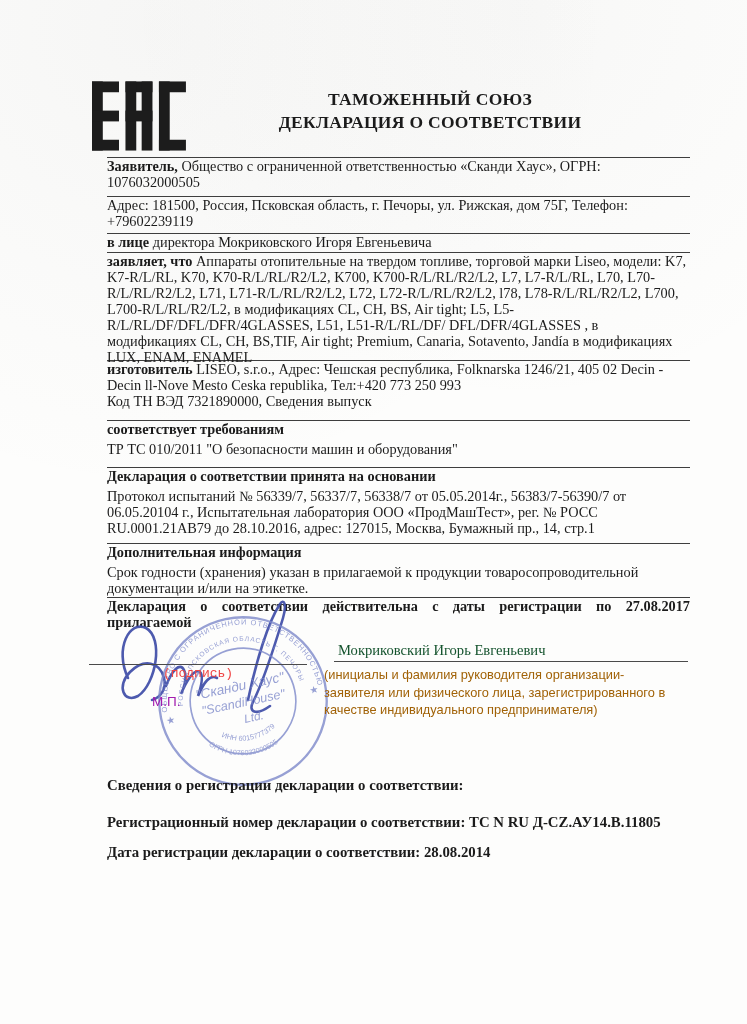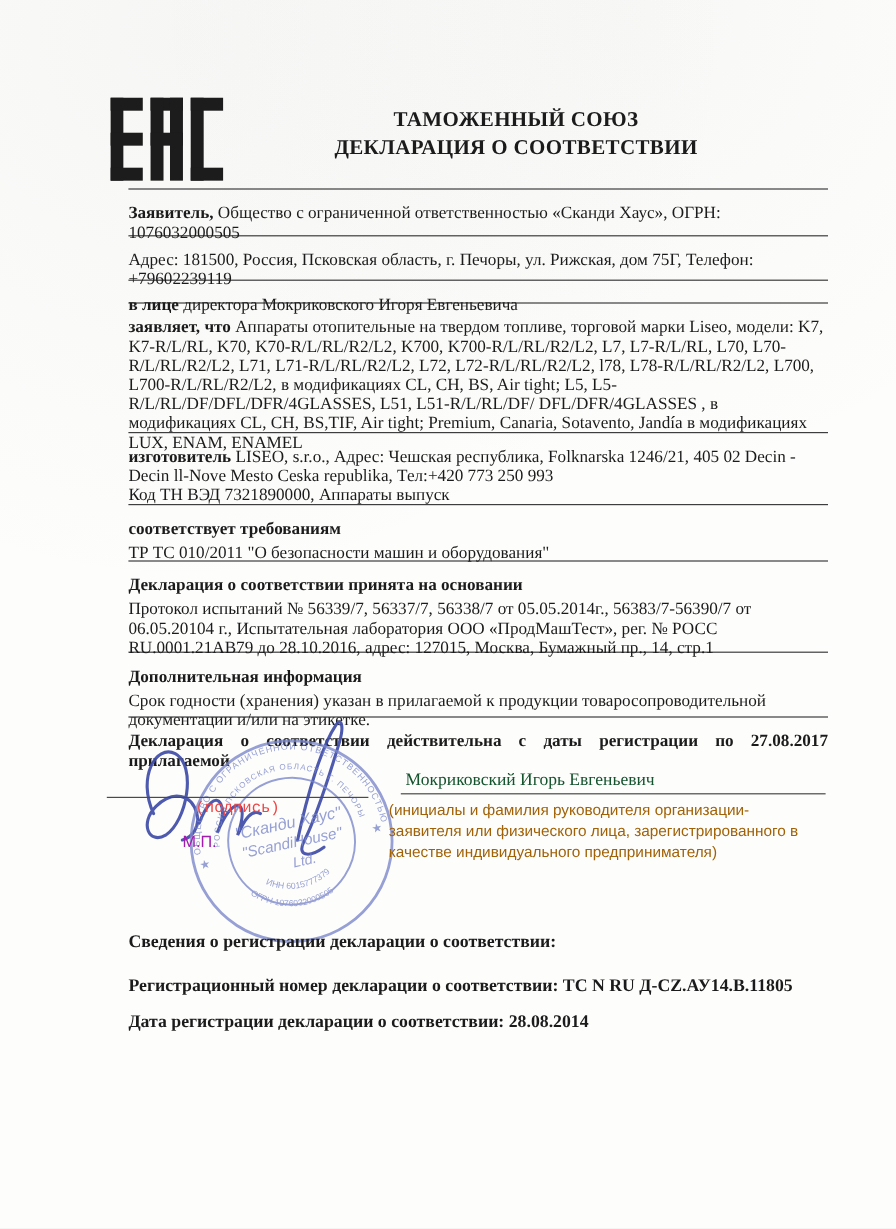--- a/index.html
+++ b/index.html
@@ -11,21 +11,21 @@
   
   .eac-logo{position:absolute;left:92px;top:76px;}
   .titles{
     position:absolute;left:228px;top:88px;width:404px;text-align:center;
     font-weight:bold;font-size:17.5px;line-height:23px;letter-spacing:.3px;
   }
   
   .col{position:absolute;left:107px;top:157px;width:583px;}
   .sec{
     border-top:1.5px solid #3e3e3e;box-sizing:border-box;
-    font-size:14.3px;line-height:16px;padding-top:12px;overflow:visible;
+    font-size:14.3px;line-height:16px;padding-top:0;overflow:visible;
   }
   .sec b{font-weight:bold;}
   .h39{height:39px}.h37{height:37px}.h19{height:19px}.h108{height:108px}
   .h60{height:60px}.h47{height:47px}.h76{height:76px}.h54{height:54px}.h42{height:42px}
   .gap6{display:block;height:4px}
   .just{display:block;font-weight:bold;text-align:justify;text-align-last:justify;}
   .boldline{font-weight:bold;}
   
   .sign-line{position:absolute;left:89px;top:664px;width:218px;border-top:1.3px solid #4a4a4a;}
   .sign-caption{position:absolute;left:128px;top:666px;width:140px;text-align:center;
@@ -93,21 +93,21 @@
       <b>в лице</b>
       <span>директора  Мокриковского Игоря Евгеньевича</span>
     </div>
     <div class="sec h108">
       <b>заявляет, что</b>
       <span>Аппараты отопительные на твердом топливе, торговой марки Liseo, модели: K7, K7-R/L/RL, K70, K70-R/L/RL/R2/L2, K700, K700-R/L/RL/R2/L2,  L7, L7-R/L/RL, L70, L70-R/L/RL/R2/L2, L71, L71-R/L/RL/R2/L2, L72, L72-R/L/RL/R2/L2, l78, L78-R/L/RL/R2/L2, L700, L700-R/L/RL/R2/L2, в модификациях CL, CH, BS, Air tight; L5, L5-R/L/RL/DF/DFL/DFR/4GLASSES, L51, L51-R/L/RL/DF/ DFL/DFR/4GLASSES , в модификациях CL, CH, BS,TIF, Air tight; Premium, Canaria, Sotavento, Jandía в модификациях LUX, ENAM, ENAMEL</span>
     </div>
     <div class="sec h60">
       <b>изготовитель</b>
       <span>LISEO, s.r.o., Адрес: Чешская республика, Folknarska 1246/21, 405 02 Decin - Decin ll-Nove Mesto Ceska republika,    Тел:+420 773 250 993</span>
-      <div>Код ТН ВЭД 7321890000, Аппараты выпуск</div>
+      <div>Код ТН ВЭД 7321890000, Сведения выпуск</div>
     </div>
     <div class="sec h47">
       <div class="boldline">соответствует требованиям</div>
       <span class="gap6"></span>
       <div>ТР ТС 010/2011 "О безопасности машин и оборудования"</div>
     </div>
     <div class="sec h76">
       <div class="boldline">Декларация о соответствии принята на основании</div>
       <span class="gap6"></span>
       <div>Протокол испытаний № 56339/7, 56337/7, 56338/7 от 05.05.2014г., 56383/7-56390/7 от 06.05.20104 г., Испытательная лаборатория ООО «ПродМашТест», рег. № РОСС RU.0001.21АВ79 до 28.10.2016, адрес: 127015, Москва, Бумажный пр., 14, стр.1</div>

